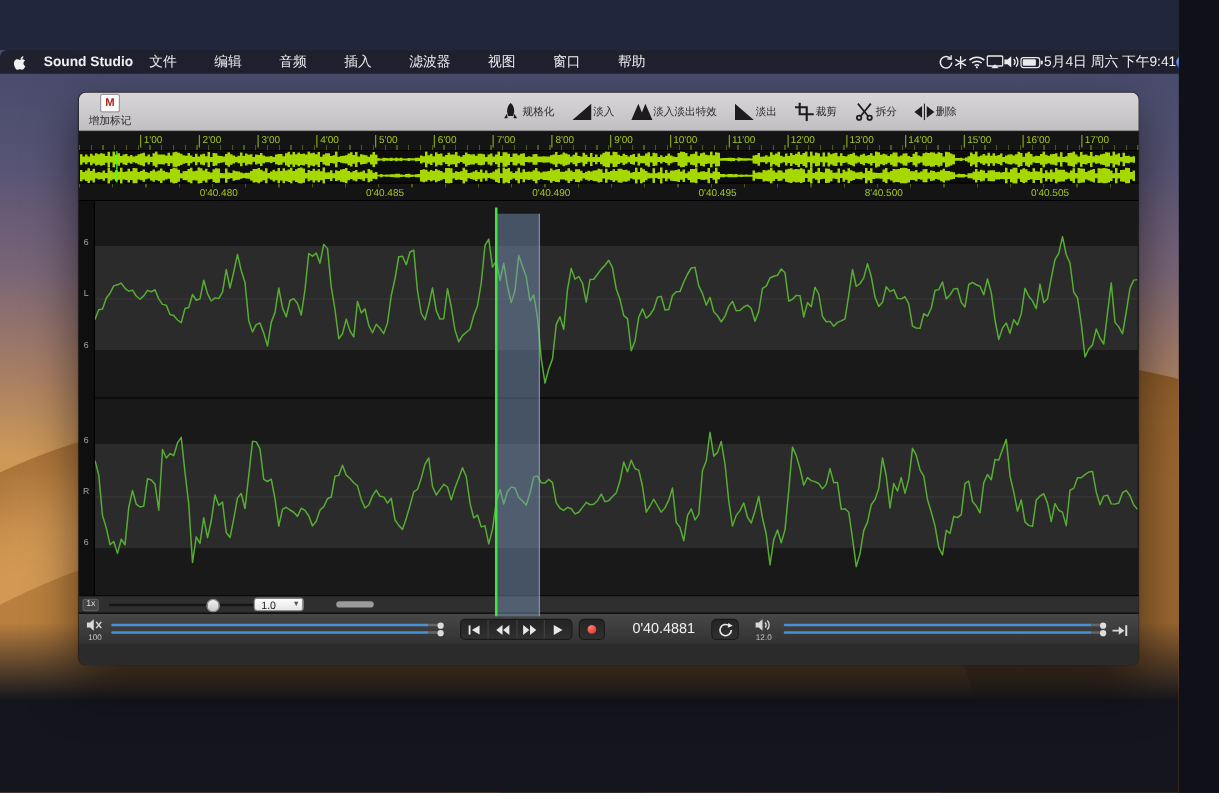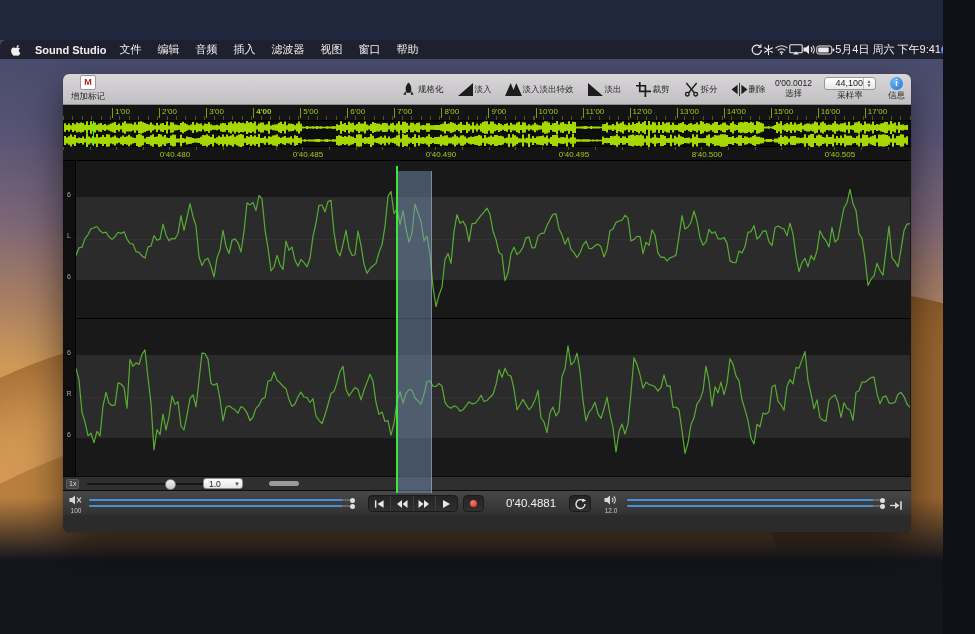--- a/index.html
+++ b/index.html
@@ -16,21 +16,21 @@
   .bottom-fade{position:absolute;left:0;top:498px;width:975px;height:136px;
     background:linear-gradient(180deg,rgba(21,22,29,0) 0,#15161d 62px,#15161d 100%);}
   .top-band{position:absolute;left:0;top:0;width:975px;height:40px;background:#20263c;}
   
   .menubar{position:absolute;left:0;top:40px;width:975px;height:19px;background:rgba(28,30,41,.92);
     display:flex;align-items:center;justify-content:space-between;color:#f1f1f3;font-size:11px;
     border-radius:6px 6px 0 0;}
   .mb-left{display:flex;align-items:center;gap:13px;padding-left:10px;white-space:nowrap;}
   .mb-left .appname{font-weight:bold;}
   .mitem{cursor:default;}
-  #menu-items{display:inline-flex;gap:16px;}
+  #menu-items{display:inline-flex;gap:30px;}
   .mb-right{display:flex;align-items:center;padding-right:10px;white-space:nowrap;}
   .sicon{display:inline-flex;align-items:center;height:13px;}
   .sicon svg{display:block;}
   .mdate{font-size:11px;}
   .siri{width:12px;height:12px;border-radius:50%;
     background:radial-gradient(circle at 35% 35%,#8fd4ff,#3b5bd6 60%,#7a3bd6);}
   
   .window{position:absolute;left:63px;top:74px;width:848px;height:458px;border-radius:6px;overflow:hidden;
     box-shadow:0 16px 40px rgba(0,0,0,.55),0 0 1px rgba(0,0,0,.6);background:#2b2b2b;
     display:flex;flex-direction:column;}
@@ -270,45 +270,28 @@
             <span class="ticon">
               <svg viewBox="0 0 20 16">
                 <polygon fill="#1c1c1c" points="1.5,8 8,3 8,13"></polygon>
                 <polygon fill="#1c1c1c" points="18.5,8 12,3 12,13"></polygon>
                 <rect fill="#1c1c1c" x="9.6" y="1" width="0.9" height="14"></rect>
               </svg>
             </span>
             <span class="tlabel">删除</span>
           </div>
         </div>
-      <div class="tb-right">
-        <div class="sel-block">
-          <div class="sel-val">0'00.0012</div>
-          <div class="sel-lab">选择</div>
-        </div>
-        <div>
-          <div class="sr-box">
-            <span>44,100</span>
-            <span class="sr-arr">▲<br>▼</span>
-          </div>
-          <div class="sr-lab">采样率</div>
-        </div>
-        <div>
-          <div class="info-btn">i</div>
-          <div class="info-lab">信息</div>
-        </div>
-      </div>
     </div>
 
     <div class="ruler" id="ruler">
         <span class="rtick" style="left: 5px; margin-top: 18px;">0'00</span>
         <span class="rtick" style="left: 52.05px;">1'00</span>
         <span class="rtick" style="left: 99.1px;">2'00</span>
         <span class="rtick" style="left: 146.15px;">3'00</span>
-        <span class="rtick" style="left: 193.2px; font-weight: bold;">4'00</span>
+        <span class="rtick" style="left: 193.2px;">4'00</span>
         <span class="rtick" style="left: 240.25px;">5'00</span>
         <span class="rtick" style="left: 287.3px;">6'00</span>
         <span class="rtick" style="left: 334.35px;">7'00</span>
         <span class="rtick" style="left: 381.4px;">8'00</span>
         <span class="rtick" style="left: 428.45px;">9'00</span>
         <span class="rtick" style="left: 475.5px;">10'00</span>
         <span class="rtick" style="left: 522.55px;">11'00</span>
         <span class="rtick" style="left: 569.6px;">12'00</span>
         <span class="rtick" style="left: 616.65px;">13'00</span>
         <span class="rtick" style="left: 663.7px;">14'00</span>

